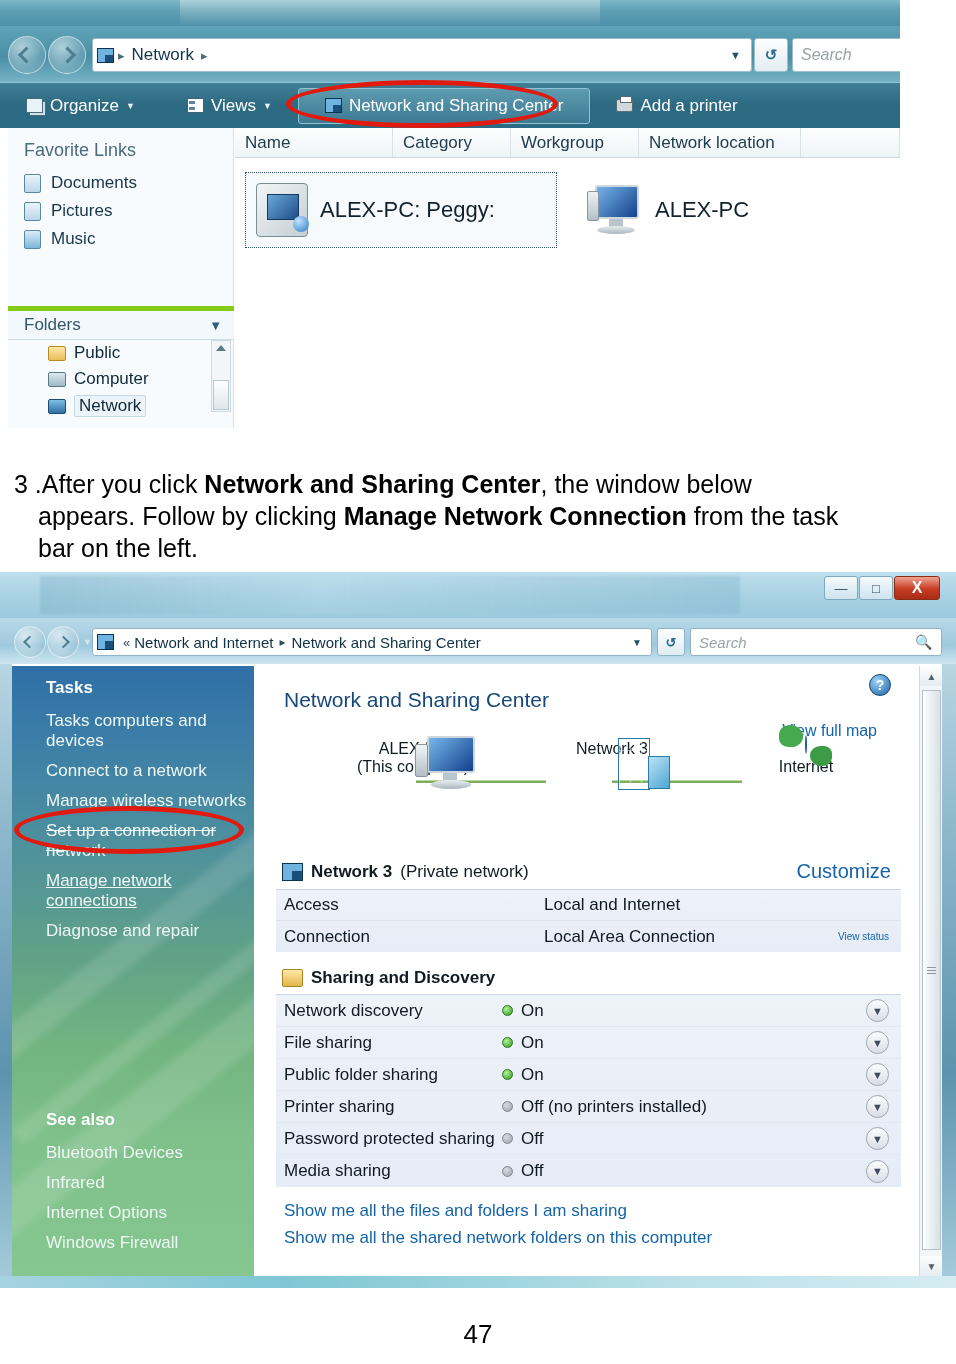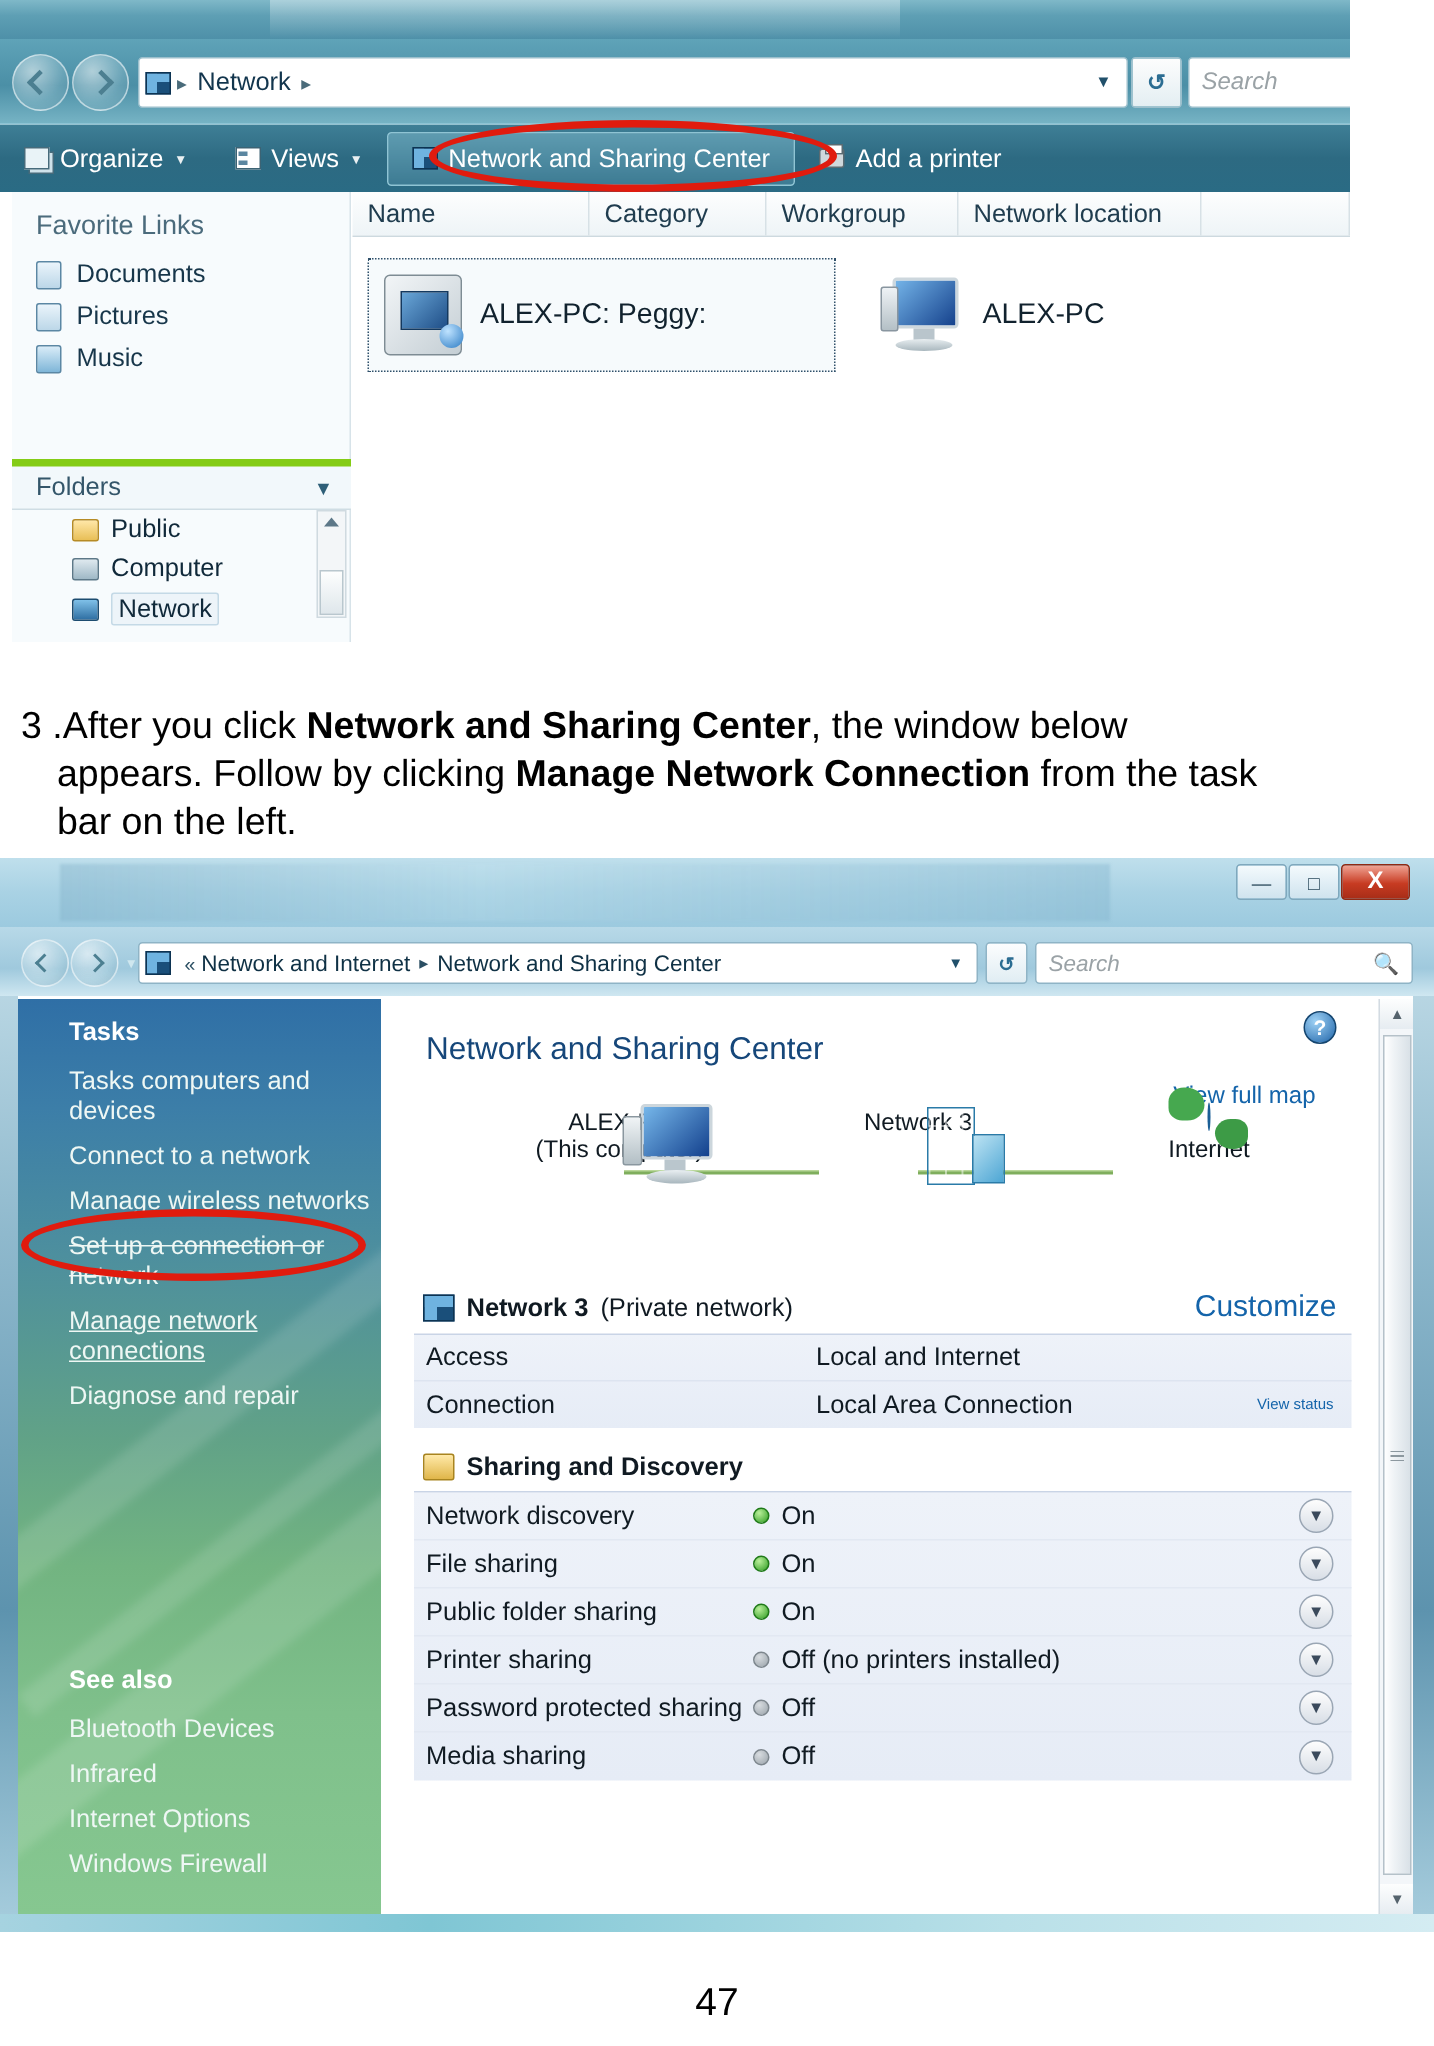--- a/index.html
+++ b/index.html
@@ -64,21 +64,21 @@
     display:flex; align-items:center; padding-left:8px;
     font-style:italic; font-size:16px; color:#9aa2a6;
   }
 
   #win1 .toolbar {
     position:absolute; left:0; top:82px; width:900px; height:46px;
     background: linear-gradient(180deg,#3f7f96 0%, #2d6a82 50%, #2a6b84 100%);
     display:flex; align-items:center; color:#ffffff; font-size:17px;
     border-top:1px solid #8cc3d4;
   }
-  .tb-item { display:flex; align-items:center; gap:7px; padding:0 16px; height:34px; white-space:nowrap;justify-content:flex-end; }
+  .tb-item { display:flex; align-items:center; gap:7px; padding:0 26px; height:34px; white-space:nowrap;justify-content:flex-end; }
   .tb-item .cap { font-size:17px; }
   .tb-caret { font-size:9px; opacity:.9; }
   .tb-sel {
     background: linear-gradient(180deg,#5e9bb0,#3d7b93);
     border:1px solid #8fc4d4; border-radius:3px; height:36px;
   }
   .icn { display:inline-block; position:relative; }
 
   
   .ic-organize{ width:17px;height:15px; background:#e9f3f7; border:1px solid #476b7b;
@@ -128,21 +128,21 @@
   .tree-scroll .thumb { position:absolute; left:1px; bottom:1px; width:16px; height:30px;
     background:linear-gradient(180deg,#fdfefe,#dfe7eb); border:1px solid #b9c7ce; }
 
   #win1 .rightpane { position:absolute; left:235px; top:0; width:665px; height:300px; background:#fff; }
   .col-head { display:flex; height:30px; border-bottom:1px solid #cdd9df; background:linear-gradient(180deg,#fdfefe,#eef4f7); }
   .col { border-right:1px solid #d7e1e6; display:flex; align-items:center; padding-left:10px;
          font-size:17px; color:#203d4f; }
   .items { position:relative; padding:14px 0 0 10px; display:flex; gap:20px; }
   .item { display:flex; align-items:center; gap:12px; padding:10px; }
   .item.sel { border:1px dotted #30506a; background:#f6fafc; }
-  .item .lbl { font-size:19px; color:#11222e; }
+  .item .lbl { font-size:22px; color:#11222e; }
   .ic-sharedpc {
     width:52px; height:54px; position:relative;
     background:linear-gradient(135deg,#f2f5f7,#c4ced4); border:1px solid #7e8c94; border-radius:4px;
   }
   .ic-sharedpc::before{
     content:""; position:absolute; left:10px; top:10px; width:30px; height:24px;
     background:linear-gradient(135deg,#6aa7d8,#1f4e87); border:1px solid #14395f;
   }
   .ic-sharedpc::after{
     content:""; position:absolute; right:-2px; bottom:4px; width:16px; height:16px; border-radius:50%;
@@ -599,20 +599,24 @@
             <span class="chev-btn">▼</span>
           </div>
           <div class="srow">
             <span class="k">Media sharing</span>
             <span class="dot off"></span>
             <span class="v">Off</span>
             <span class="chev-btn">▼</span>
           </div>
         </div>
 
+        <div class="showlinks">
+          <a href="#">Show me all the files and folders I am sharing</a>
+          <a href="#">Show me all the shared network folders on this computer</a>
+        </div>
       </div>
 
       <div class="vscroll">
         <div class="ar up">▲</div>
         <div class="thumb">
             <span class="grip"></span>
           </div>
         <div class="ar dn">▼</div>
       </div>
     </div>

